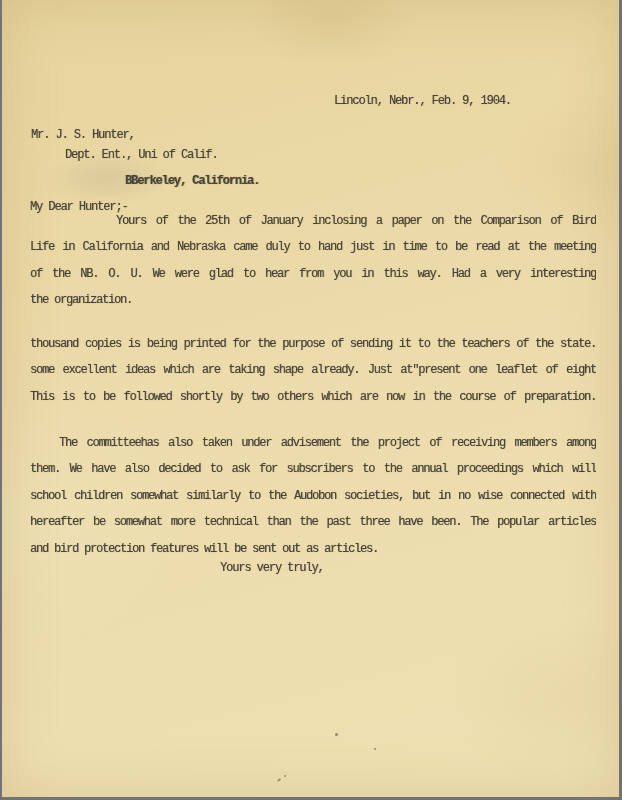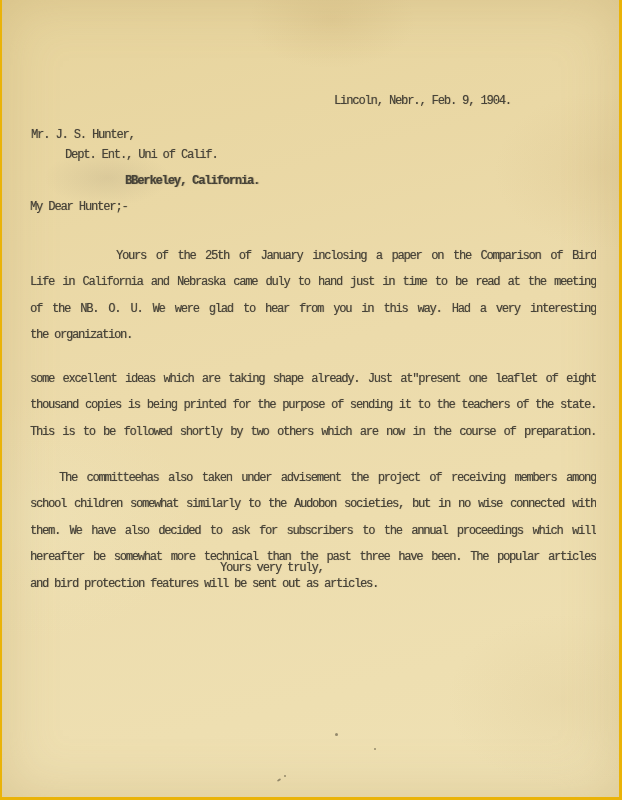--- a/index.html
+++ b/index.html
@@ -1,20 +1,20 @@
 <!DOCTYPE html>
 <html><head>
 <meta charset="utf-8">
 <style>
   html, body { margin: 0; padding: 0; background: #fbfaf3; }
   .scan {
     position: relative;
     width: 622px;
     height: 800px;
-    background: #eab308;
+    background: #737373;
     overflow: hidden;
     font-family: "Liberation Mono", "DejaVu Sans Mono", monospace;
   }
   .paper {
     position: absolute;
     left: 2px; top: 0; right: 3px; bottom: 3px;
     background:
       radial-gradient(90px 40px at 105px 178px, rgba(110,100,85,0.12), transparent 70%),
       radial-gradient(120px 70px at 330px 20px, rgba(196,165,105,0.20), transparent 70%),
       radial-gradient(150px 110px at 600px 170px, rgba(205,176,118,0.18), transparent 72%),
@@ -24,21 +24,21 @@
     box-shadow: inset 0 0 55px rgba(170,140,80,0.28);
   }
   .tline {
     position: absolute;
     white-space: nowrap;
     font-size: 12px;
     letter-spacing: -1.1px;
     color: #474338;
     text-shadow: 0.4px 0.4px 0.7px rgba(72,66,54,0.55);
   }
-  .para { position: absolute; left: 28px; margin-top: 35px; }
+  .para { position: absolute; left: 28px; }
   .bline {
     width: 566px;
     height: 26.4px;
     line-height: 26.4px;
     box-sizing: border-box;
     font-size: 12px;
     letter-spacing: -1.2px;
     color: #474338;
     text-shadow: 0.4px 0.4px 0.7px rgba(72,66,54,0.55);
     text-align: justify;
@@ -70,29 +70,29 @@
     <div class="tline" style="left:28px; top:200px;">My Dear Hunter;-</div>
 
     <div class="para" style="top:208px;">
       <div class="bline indent-lg">Yours of the 25th of January inclosing a paper on the Comparison of Bird</div>
       <div class="bline">Life in California and Nebraska came duly to hand just in time to be read at the meeting</div>
       <div class="bline">of the NB. O. U.  We were glad to hear from you in this way.  Had a very interesting</div>
       <div class="bline last">the organization.</div>
     </div>
 
     <div class="para" style="top:331px;">
+      <div class="bline">thousand copies is being printed for the purpose of sending it to the teachers of the state.</div>
       <div class="bline">some excellent ideas which are taking shape already.  Just at"present one leaflet of eight</div>
-      <div class="bline">thousand copies is being printed for the purpose of sending it to the teachers of the state.</div>
       <div class="bline">This is to be followed shortly by two others which are now in the course of preparation.</div>
     </div>
 
     <div class="para" style="top:430px;">
       <div class="bline indent-sm">The committeehas also taken under advisement the project of receiving members among</div>
+      <div class="bline">them.  We have also decided to ask for subscribers to the annual proceedings which will</div>
       <div class="bline">school children somewhat similarly to the Audobon societies, but in no wise connected with</div>
-      <div class="bline">them.  We have also decided to ask for subscribers to the annual proceedings which will</div>
       <div class="bline">hereafter be somewhat more technical than the past three have been.  The popular articles</div>
       <div class="bline last">and bird protection features will be sent out as articles.</div>
     </div>
 
     <div class="tline" style="left:218px; top:561px;">Yours very truly,</div>
 
     <div class="speck" style="left:333px; top:733px; width:3px; height:3px;"></div>
     <div class="speck" style="left:372px; top:748px; width:2px; height:2px;"></div>
     <div class="speck" style="left:275px; top:779px; width:4px; height:2px; transform:rotate(-30deg);"></div>
     <div class="speck" style="left:282px; top:775px; width:2px; height:2px;"></div>

